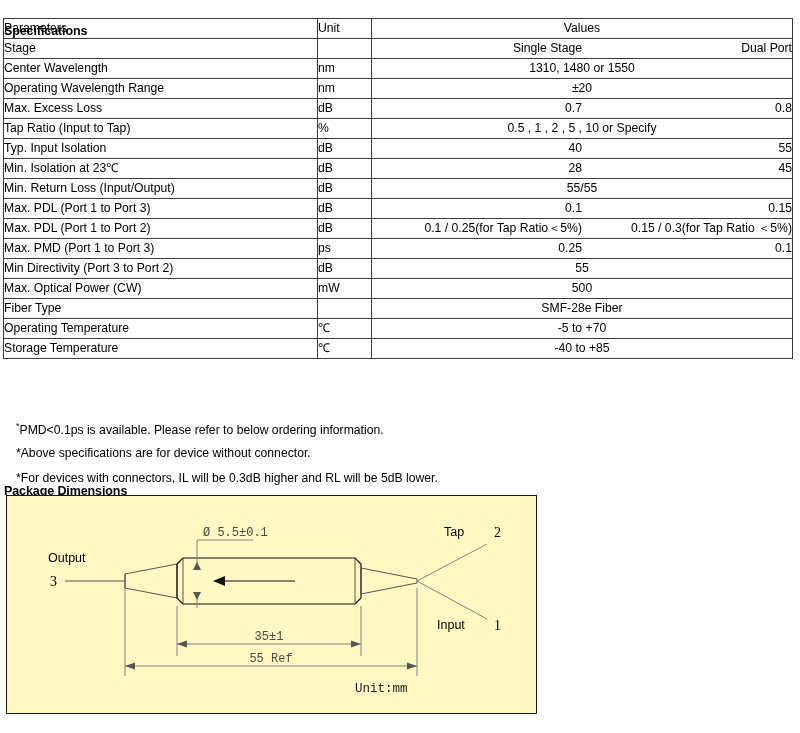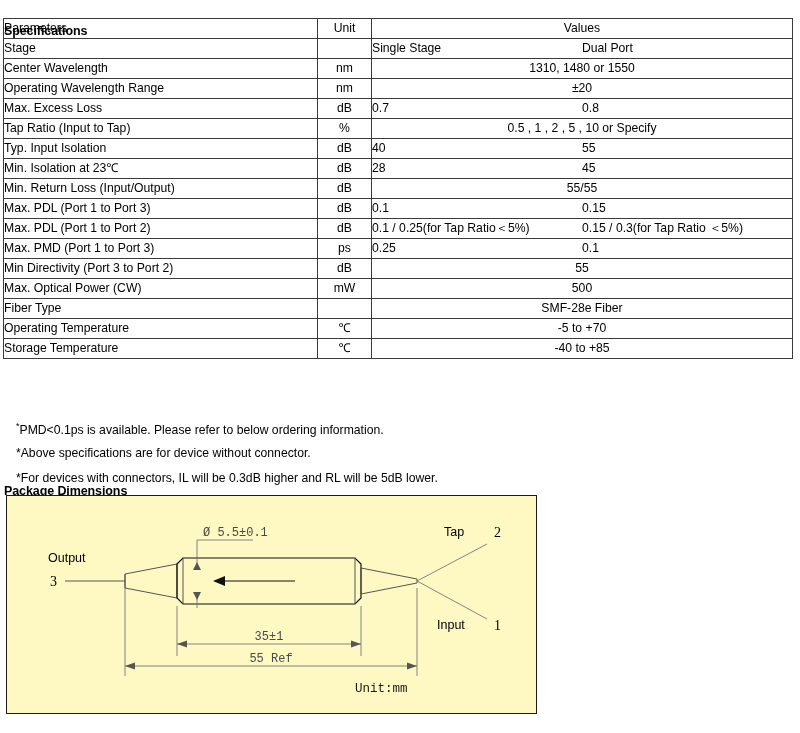--- a/index.html
+++ b/index.html
@@ -56,32 +56,32 @@
     white-space: nowrap;
     overflow: hidden;
   }
   td.c-param {
     width: 313px;
     padding-left: 4px;
     text-align: left;
   }
   td.c-unit {
     width: 53px;
-    text-align: center;
+    text-align: left;
   }
   td.c-val {
     text-align: center;
   }
   .split {
     display: flex;
     width: 100%;
   }
   .split > span {
     flex: 1 1 50%;
-    text-align: left;
+    text-align: right;
     display: block;
   }
 
   
   .note {
     position: absolute;
     left: 16px;
     font-size: 12.2px;
     white-space: nowrap;
   }

